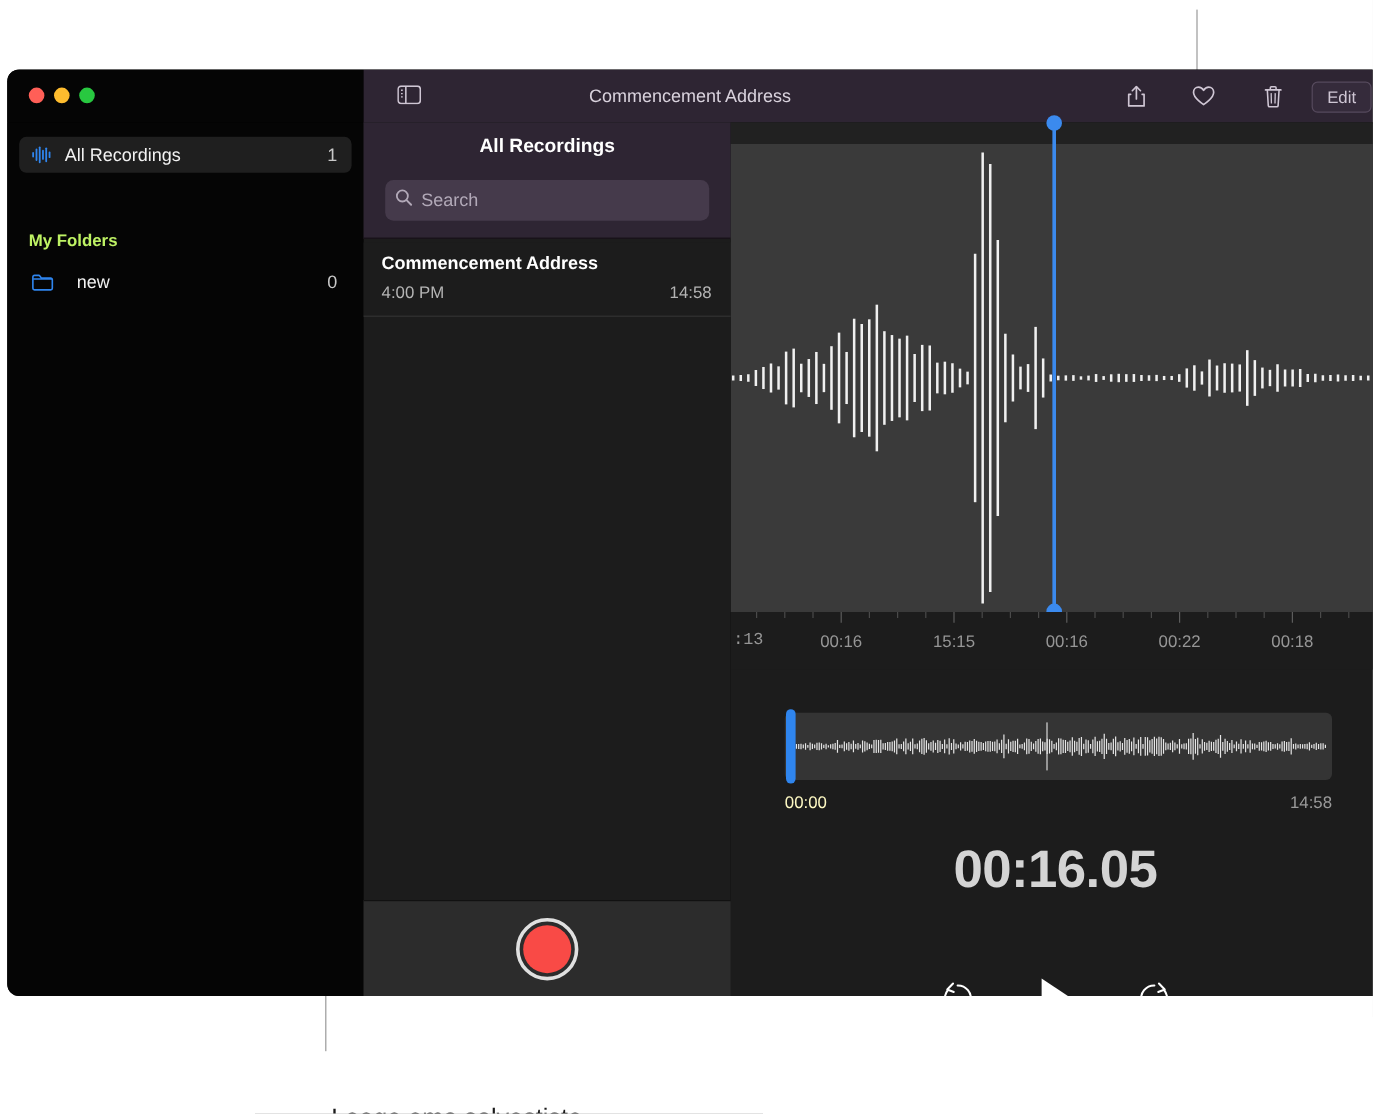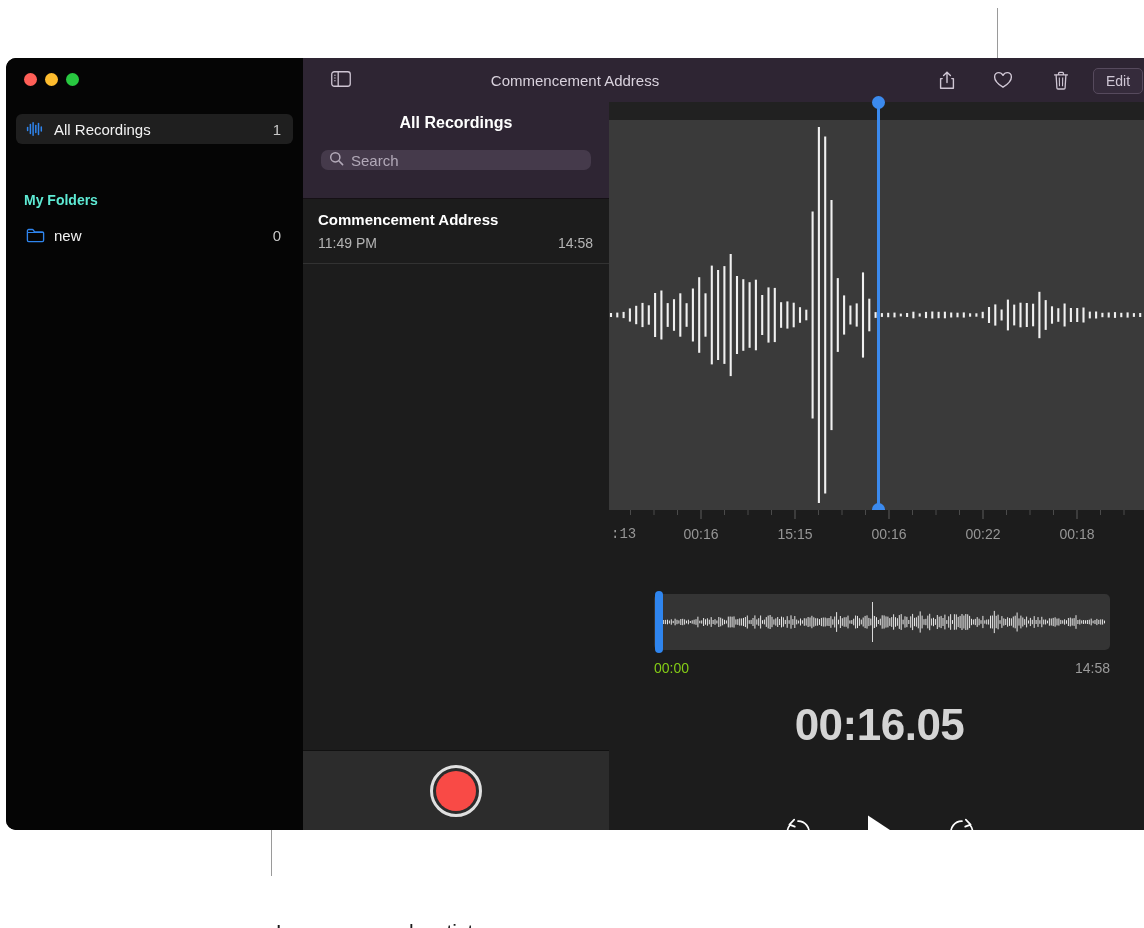--- a/index.html
+++ b/index.html
@@ -104,44 +104,44 @@
     padding: 0 12px 0 10px;
   }
   .side-item.selected { background: #1f1f1f; }
   .side-icon { width: 22px; display: flex; align-items: center; justify-content: flex-start; }
   .side-label { flex: 1; color: #f2f2f2; font-size: 15px; margin-left: 6px; }
   .side-count { color: #c8c8c8; font-size: 15px; }
   #side-all { top: 12px; }
   #side-deleted { top: 46px; }
   #side-header {
     position: absolute; left: 18px; top: 90px;
-    color: #5eead4; font-size: 14px; font-weight: bold;
-  }
-  #side-new { top: 118px; }
+    color: #bef264; font-size: 14px; font-weight: bold;
+  }
+  #side-new { top: 118px; gap: 10px; }
   #side-new .side-label { color: #f2f2f2; }
 
   
   #listpanel {
     position: absolute; left: 297px; top: 44px;
     width: 306px; height: 728px;
     background: #1c1c1c;
   }
   #list-head {
     position: absolute; left: 0; top: 0; width: 306px; height: 96px;
     background: #2e2533;
     border-bottom: 1px solid #151015;
   }
   #list-title {
     position: absolute; left: 0; top: 12px; width: 306px;
     text-align: center; color: #ffffff;
     font-size: 16px; font-weight: bold;
   }
   #search-box {
     position: absolute; left: 18px; top: 48px;
-    width: 270px; height: 20px;
+    width: 270px; height: 34px;
     background: #453a4b;
     border-radius: 7px;
     display: flex; align-items: center;
     box-sizing: border-box; padding-left: 8px;
   }
   #search-placeholder { color: #b2a9b8; font-size: 15px; margin-left: 7px; }
 
   #rec-item {
     position: absolute; left: 0; top: 100px;
     width: 306px; height: 62px;
@@ -233,21 +233,21 @@
     position: absolute; left: 46px; top: 489px;
     width: 8px; height: 62px; border-radius: 4px;
     background: #2f85ee;
   }
   #mini-marker {
     position: absolute; left: 263px; top: 500px;
     width: 1px; height: 40px; background: #d8d8d8;
   }
   #mini-start {
     position: absolute; left: 45px; top: 558px;
-    color: #84cc16; font-size: 14px;
+    color: #fef9c3; font-size: 14px;
   }
   #mini-end {
     position: absolute; left: 501px; top: 558px;
     color: #9a9a9a; font-size: 14px;
     transform: translateX(-100%);
   }
 
   #big-time {
     position: absolute; left: 0; top: 598px; width: 541px;
     text-align: center;
@@ -373,21 +373,21 @@
               <circle cx="6.3" cy="6.3" r="4.6" fill="none" stroke="#b2a9b8" stroke-width="1.5"></circle>
               <line x1="9.8" y1="9.8" x2="13.6" y2="13.6" stroke="#b2a9b8" stroke-width="1.6" stroke-linecap="round"></line>
             </svg>
           </span>
           <span id="search-placeholder">Search</span>
         </div>
       </div>
 
       <div id="rec-item">
         <div id="rec-name">Commencement Address</div>
-        <div id="rec-time">11:49 PM</div>
+        <div id="rec-time">4:00 PM</div>
         <div id="rec-dur">14:58</div>
       </div>
 
       <div id="record-bar">
         <div id="record-button">
           <div class="inner"></div>
         </div>
       </div>
     </div>
 

